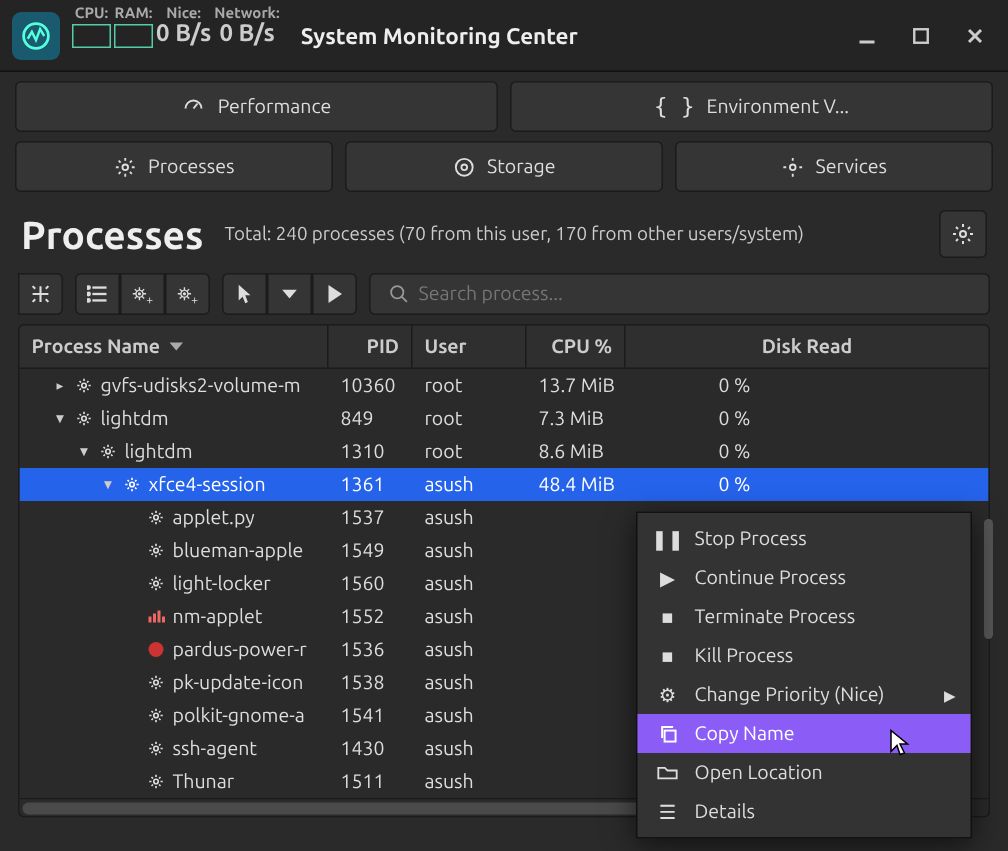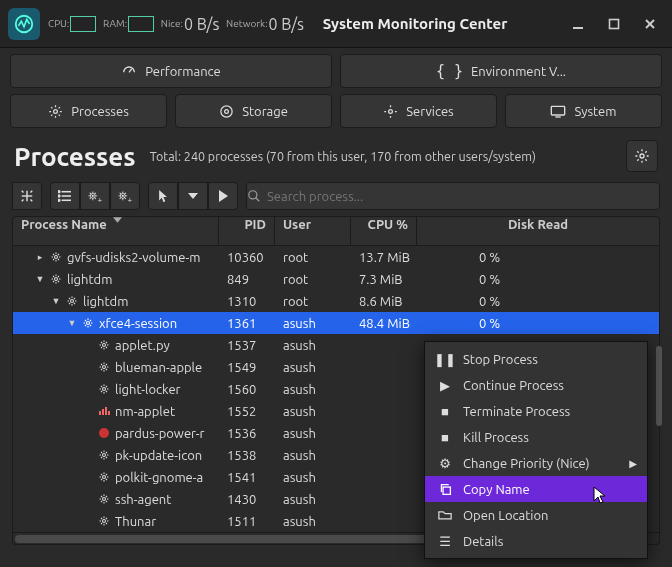--- a/index.html
+++ b/index.html
@@ -2,21 +2,21 @@
 <html><head>
 <meta charset="utf-8">
 <style>
 * { margin:0; padding:0; box-sizing:border-box; font-family:"Segoe UI",Ubuntu,Cantarell,sans-serif; }
 body { background:#2a2a2a; color:#ddd; width:672px; height:567px; overflow:hidden; font-size:13px; user-select:none; }
 
 
 .titlebar { background:#242424; height:48px; display:flex; align-items:center; padding:0 8px; gap:8px; border-bottom:1px solid #111; }
 .app-icon { width:32px; height:32px; border-radius:6px; background:#1a5a6e; display:flex; align-items:center; justify-content:center; }
 .sysgraphs { display:flex; gap:2px; font-size:10px; color:#999; }
-.sysgraphs .col { display:flex; flex-direction:row; align-items:center; gap:1px; }
+.sysgraphs .col { display:flex; flex-direction:column; align-items:center; gap:1px;font-weight:bold; }
 .sysgraphs .lbl { font-size:10px; color:#aaa; height:12px; line-height:12px; }
 .sysgraphs .box { width:26px; height:16px; border:1px solid #5ca; }
 .sysgraphs .val { font-size:16px; color:#ccc; height:12px; line-height:12px; }
 .title { font-weight:600; font-size:15px; color:#eee; flex:0 0 auto; margin-left:6px; }
 .spacer { flex:1; }
 .winbtn { width:28px; height:28px; display:flex; align-items:center; justify-content:center; color:#ccc; cursor:pointer; }
 
 
 .tabrow { display:flex; gap:8px; padding:6px 10px; }
 .tabbtn { flex:1; background:#353535; border:1px solid #1b1b1b; border-radius:4px; height:34px; display:flex; align-items:center; justify-content:center; gap:8px; color:#ddd; cursor:pointer; font-size:13px; }
@@ -26,27 +26,27 @@
 .pagehdr h1 { font-size:26px; font-weight:700; color:#eee; }
 .totals { font-size:12.5px; color:#ccc; flex:1; line-height:1.3; }
 .cogbtn { width:32px; height:32px; background:#353535; border:1px solid #1b1b1b; border-radius:4px; display:flex; align-items:center; justify-content:center; cursor:pointer; }
 
 
 .toolbar { display:flex; align-items:center; gap:0; padding:0 12px 6px 12px; }
 .tbtn { width:30px; height:28px; background:#353535; border:1px solid #1b1b1b; display:flex; align-items:center; justify-content:center; cursor:pointer; color:#ddd; }
 .tbtn.first { border-radius:4px 0 0 4px; }
 .tbtn.last { border-radius:0 4px 4px 0; }
 .tgap { width:8px; }
-.search { flex:1; margin-left:8px; height:28px; background:#353535; border:1px solid #1b1b1b; border-radius:4px; display:flex; align-items:center; padding:0 0; color:#888; gap:6px; }
+.search { flex:1; margin-left:8px; height:28px; background:#353535; border:1px solid #1b1b1b; border-radius:4px; display:flex; align-items:center; padding:0 12px; color:#888; gap:6px; }
 .search input { flex:1; background:none; border:none; outline:none; color:#ddd; font-size:13px; }
 
 
 .tbl { margin:0 12px; position:relative; }
 .thead { display:flex; background:#2f2f2f; border:1px solid #1b1b1b; border-radius:4px 4px 0 0; height:30px; font-weight:600; color:#ccc; font-size:13px; }
-.th { display:flex; padding:0 8px; border-right:1px solid #1b1b1b; }
+.th { display:flex; align-items:center; padding:0 8px; border-right:1px solid #1b1b1b; }
 .th.sortable { gap:6px; }
 .c-name { flex:0 0 206px; }
 .c-pid  { flex:0 0 56px; justify-content:flex-end; }
 .c-user { flex:0 0 76px; }
 .c-ram  { flex:0 0 120px; justify-content:flex-end; }
 .c-cpu  { flex:0 0 66px; justify-content:flex-end; }
 .c-disk { flex:1; border-right:none; justify-content:center; }
 .tbody { background:#2a2a2a; border:1px solid #1b1b1b; border-top:none; max-height:290px; overflow:hidden; position:relative; }
 .tr { display:flex; height:22px; align-items:center; font-size:13px; color:#ddd; }
 .tr.sel { background:#2563eb; color:#fff; }
@@ -54,21 +54,21 @@
 .tr .c-pid,.tr .c-user,.tr .c-ram,.tr .c-cpu { padding:0 8px; }
 .caret { width:10px; text-align:center; color:#ccc; font-size:9px; }
 .picon { width:14px; height:14px; display:inline-flex; align-items:center; justify-content:center; color:#ddd; }
 .hscroll { height:12px; background:#2a2a2a; border:1px solid #1b1b1b; border-top:none; border-radius:0 0 4px 4px; position:relative; }
 .hscroll .thumb { position:absolute; left:2px; top:2px; height:8px; width:580px; background:#4a4a4a; border-radius:4px; }
 .vscroll { position:absolute; right:-2px; top:130px; width:6px; height:80px; background:#555; border-radius:3px; }
 
 
 .ctxmenu { position:absolute; left:424px; top:341px; width:224px; background:#333; border:1px solid #111; box-shadow:0 4px 18px rgba(0,0,0,.6); padding:4px 0; z-index:50; }
 .mi { height:26px; display:flex; align-items:center; gap:10px; padding:0 12px; color:#ddd; font-size:13px; cursor:pointer; position:relative; }
-.mi.sel { background:#6d28d9; color:#fff; }
+.mi.sel { background:#8b5cf6; color:#fff; }
 .mi .mi-icon { width:16px; display:flex; align-items:center; justify-content:center; color:inherit; }
 .mi .sub { position:absolute; right:10px; font-size:10px; }
 
 .cursor { position:absolute; left:593px; top:486px; width:14px; height:20px; z-index:60; pointer-events:none; }
 
 svg { display:block; }
 </style>
 </head>
 <body>
 
@@ -149,27 +149,20 @@
         <circle cx="12" cy="12" r="3"></circle>
       </svg>
       <span>Storage</span>
     </div>
   <div class="tabbtn">
       <svg width="15" height="15" viewBox="0 0 24 24" fill="none" stroke="#ddd" stroke-width="2">
         <circle cx="12" cy="12" r="3"></circle>
         <path d="M12 2v3M12 19v3M2 12h3M19 12h3"></path>
       </svg>
       <span>Services</span>
-    </div>
-  <div class="tabbtn">
-      <svg width="16" height="14" viewBox="0 0 24 20" fill="none" stroke="#ddd" stroke-width="2">
-        <rect x="2" y="3" width="20" height="13" rx="1"></rect>
-        <line x1="8" y1="19" x2="16" y2="19"></line>
-      </svg>
-      <span>System</span>
     </div>
 </div>
 
 <div class="pagehdr">
   <h1>Processes</h1>
   <div class="totals">Total: 240 processes (70 from this user, 170 from other users/system)</div>
   <div class="cogbtn">
       <svg width="16" height="16" viewBox="0 0 24 24" fill="none" stroke="#ddd" stroke-width="2">
         <circle cx="12" cy="12" r="3"></circle>
         <path d="M12 2v3M12 19v3M2 12h3M19 12h3M5 5l2 2M17 17l2 2M19 5l-2 2M5 19l2-2"></path>

